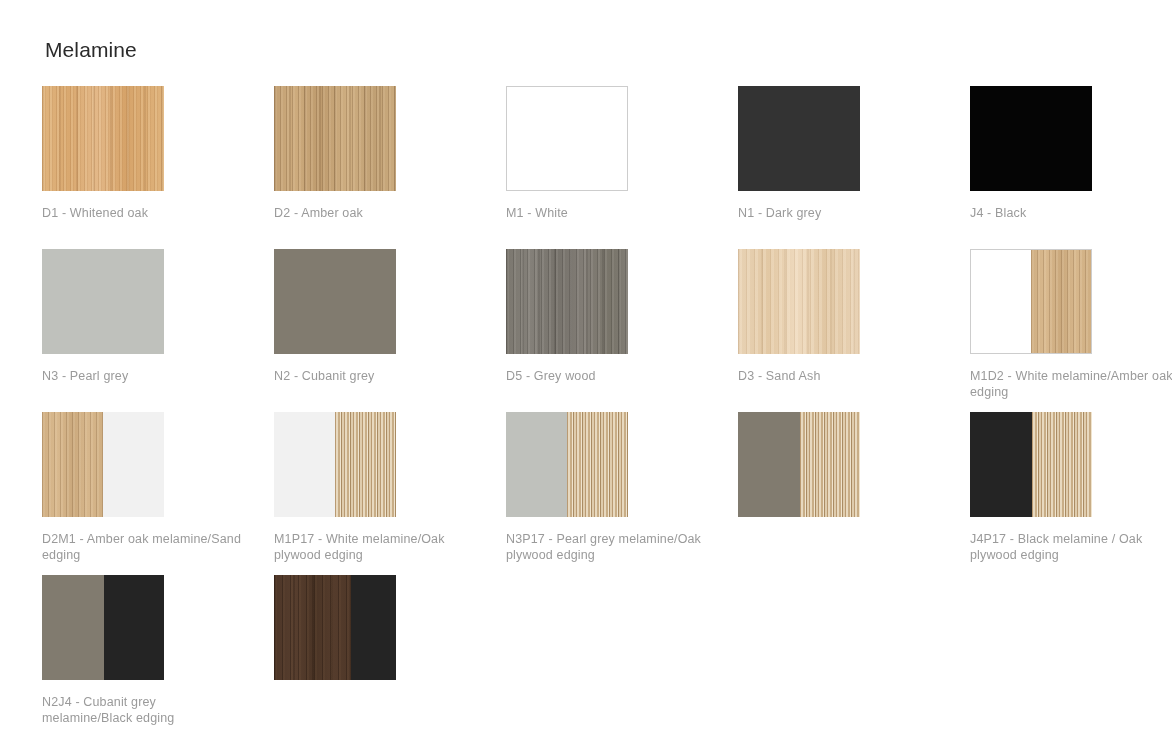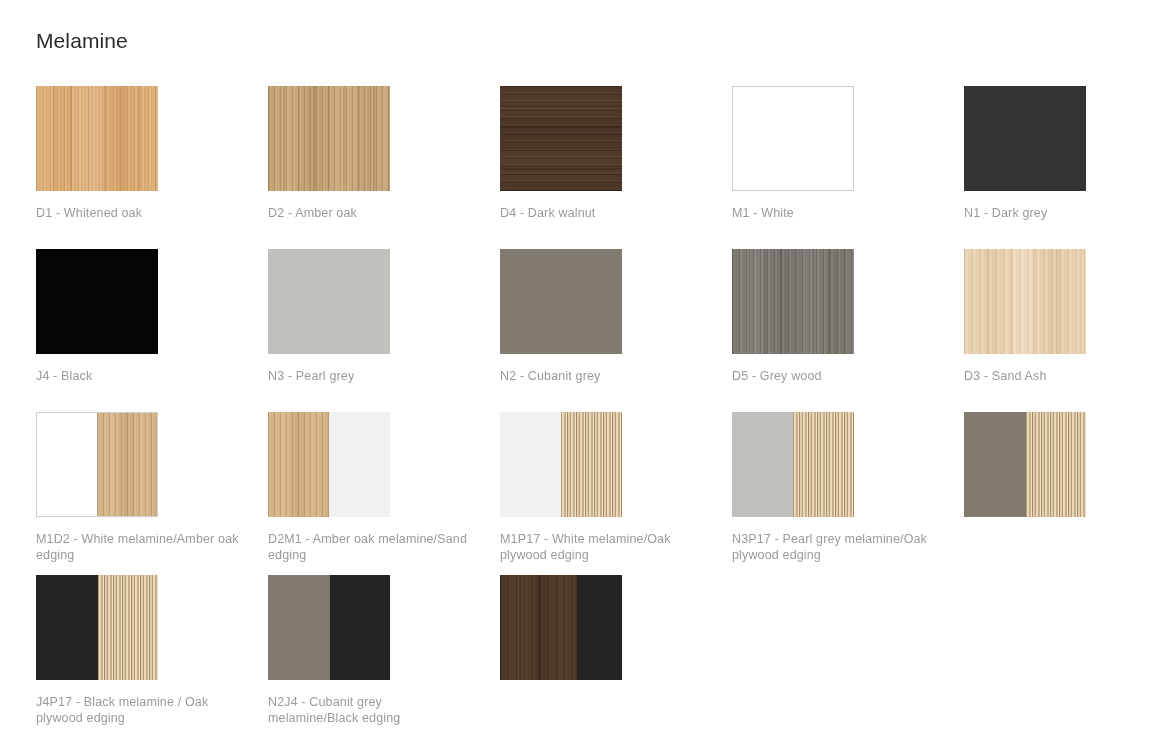--- a/index.html
+++ b/index.html
@@ -22,25 +22,25 @@
   }
   .page-title {
     position: absolute;
     left: 36px;
     top: 28px;
     font-size: 21px;
     font-weight: 400;
     color: #2b2b2b;
     letter-spacing: 0.1px;
     line-height: 26px;
-    margin: 0;
+    margin: 9px;
   }
   .grid {
     position: absolute;
-    left: 36px;
+    left: 42px;
     top: 86px;
     width: 1100px;
     display: grid;
     grid-template-columns: repeat(5, 232px);
     grid-auto-rows: 163px;
   }
   .swatch-cell {
     width: 232px;
     position: relative;
   }
@@ -203,24 +203,20 @@
   <div class="grid" id="swatch-grid">
       <div class="swatch-cell">
         <div class="swatch m-D1"></div>
         <div class="swatch-label">D1 - Whitened oak</div>
       </div>
       <div class="swatch-cell">
         <div class="swatch m-D2"></div>
         <div class="swatch-label">D2 - Amber oak</div>
       </div>
       <div class="swatch-cell">
-        <div class="swatch m-D4"></div>
-        <div class="swatch-label">D4 - Dark walnut</div>
-      </div>
-      <div class="swatch-cell">
         <div class="swatch bordered m-M1"></div>
         <div class="swatch-label">M1 - White</div>
       </div>
       <div class="swatch-cell">
         <div class="swatch m-N1"></div>
         <div class="swatch-label">N1 - Dark grey</div>
       </div>
       <div class="swatch-cell">
         <div class="swatch m-J4"></div>
         <div class="swatch-label">J4 - Black</div>

